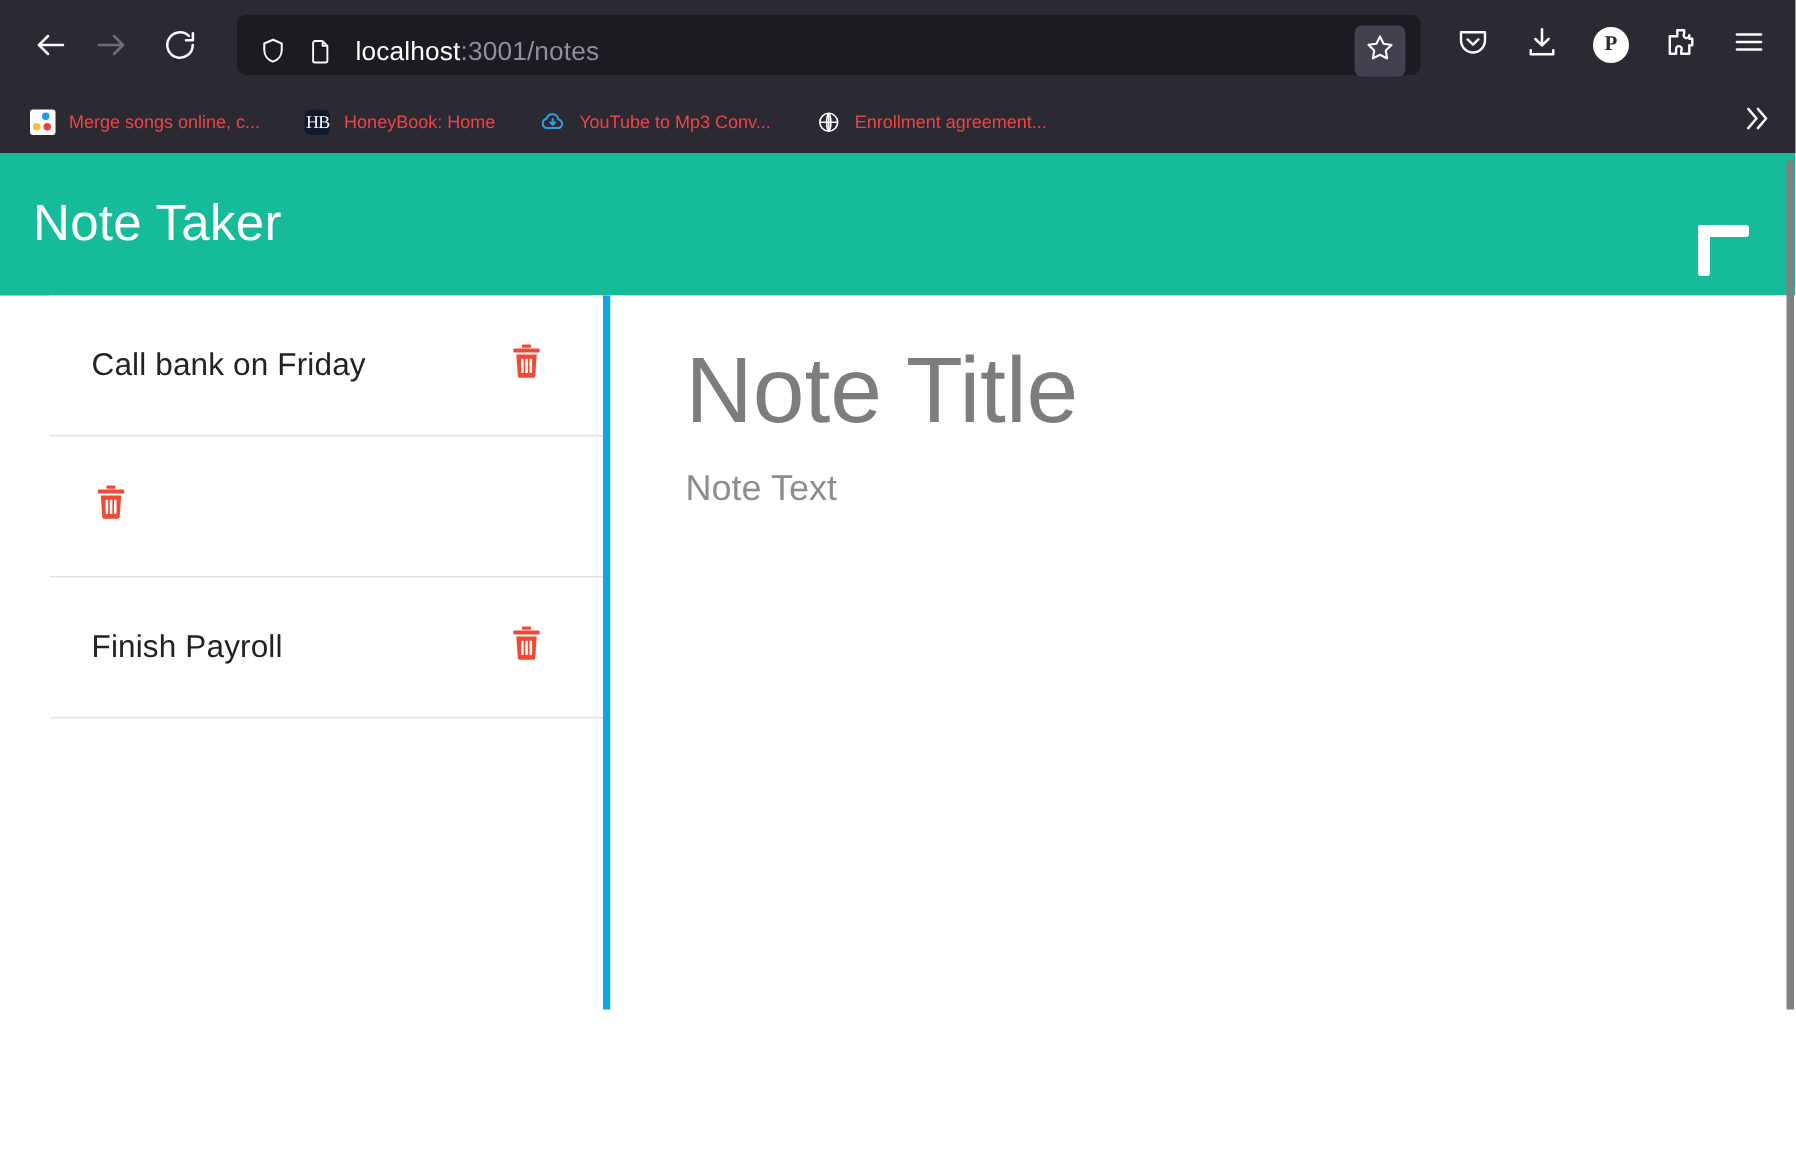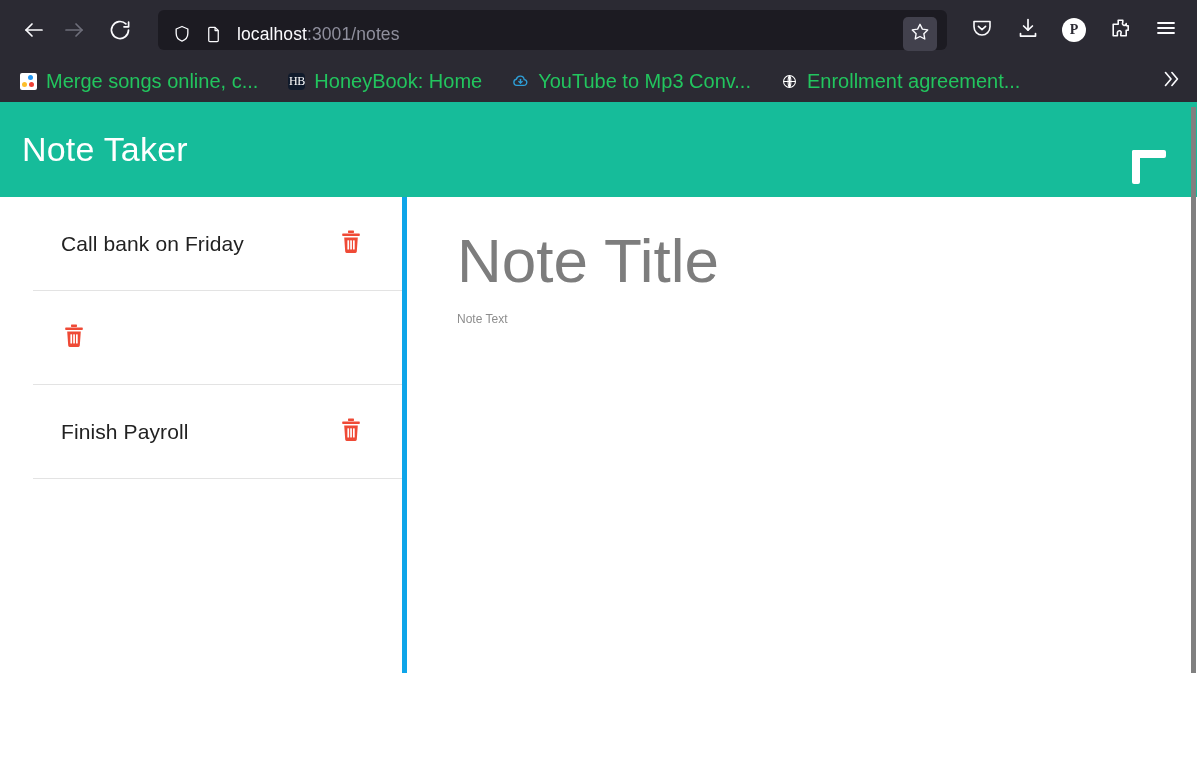--- a/index.html
+++ b/index.html
@@ -97,22 +97,22 @@
     margin-right: 4px;
     flex: 0 0 auto;
   }
   .bookmark .bm-icon {
     width: 17px; height: 17px;
     margin-right: 9px;
     flex: 0 0 auto;
     display: flex; align-items: center; justify-content: center;
   }
   .bookmark .bm-label {
-    color: #22c55e;
-    font-size: 20px;
+    color: #ef4444;
+    font-size: 12px;
     white-space: nowrap;
   }
   #bm-overflow {
     position: absolute;
     right: 10px; top: 50%;
     transform: translateY(-50%);
     width: 32px; height: 30px;
     display:flex; align-items:center; justify-content:center;
     border-radius: 4px;
   }
@@ -220,21 +220,21 @@
   }
   #note-title-input::placeholder { color: #7d7d7d; opacity: 1; }
   #note-text-input {
     display: block;
     border: none;
     outline: none;
     width: 100%;
     height: 300px;
     resize: none;
     font-family: "Liberation Sans", sans-serif;
-    font-size: 12px;
+    font-size: 24px;
     color: #8d8d8d;
     background: transparent;
     margin-top: 16px;
     padding: 0;
   }
   #note-text-input::placeholder { color: #8d8d8d; opacity: 1; }
 
   
   #page-scrollbar {
     position: absolute;

